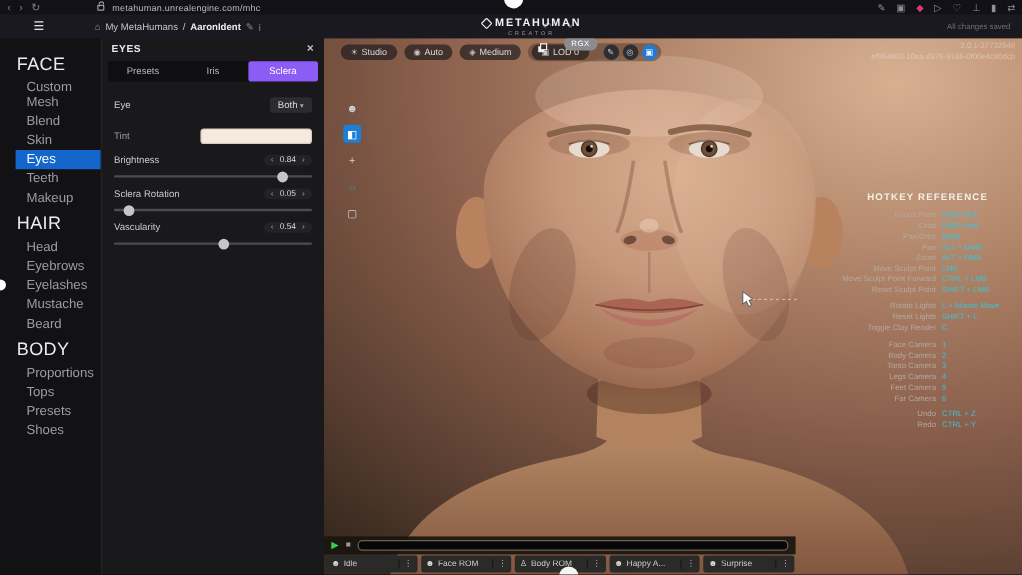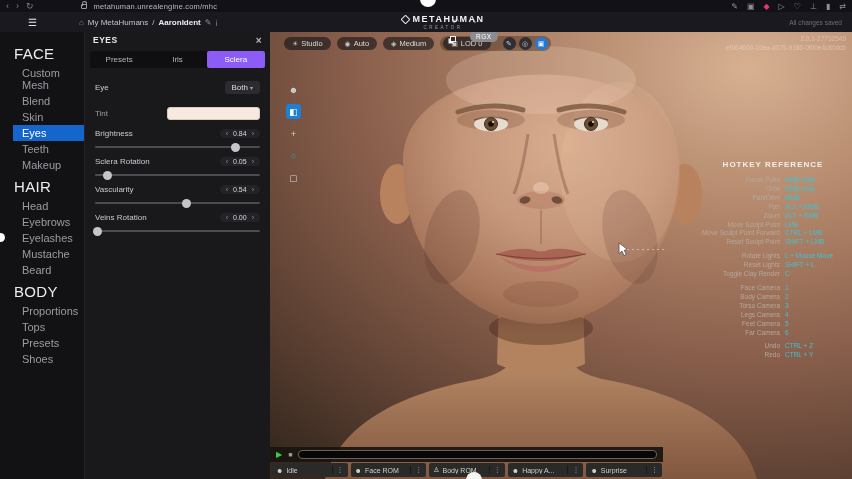--- a/index.html
+++ b/index.html
@@ -249,33 +249,20 @@
               <span class="chev">‹</span>
               <span>0.54</span>
               <span class="chev">›</span>
             </span>
           </div>
           <div class="track">
             <span class="handle" style="left: 55%;"></span>
           </div>
         </div>
 
-        <div class="slider-row">
-          <div class="srow-top">
-            <span>Veins Rotation</span>
-            <span class="stepper">
-              <span class="chev">‹</span>
-              <span>0.00</span>
-              <span class="chev">›</span>
-            </span>
-          </div>
-          <div class="track">
-            <span class="handle" style="left: 1%;"></span>
-          </div>
-        </div>
       </div>
   </div>
 
   <div class="viewport">
 
     <svg class="portrait" viewBox="0 0 582 447">
       <defs>
         <radialGradient id="skin" cx="58%" cy="28%" r="80%">
           <stop offset="0%" stop-color="#d8ad8e"></stop>
           <stop offset="45%" stop-color="#c6977b"></stop>

